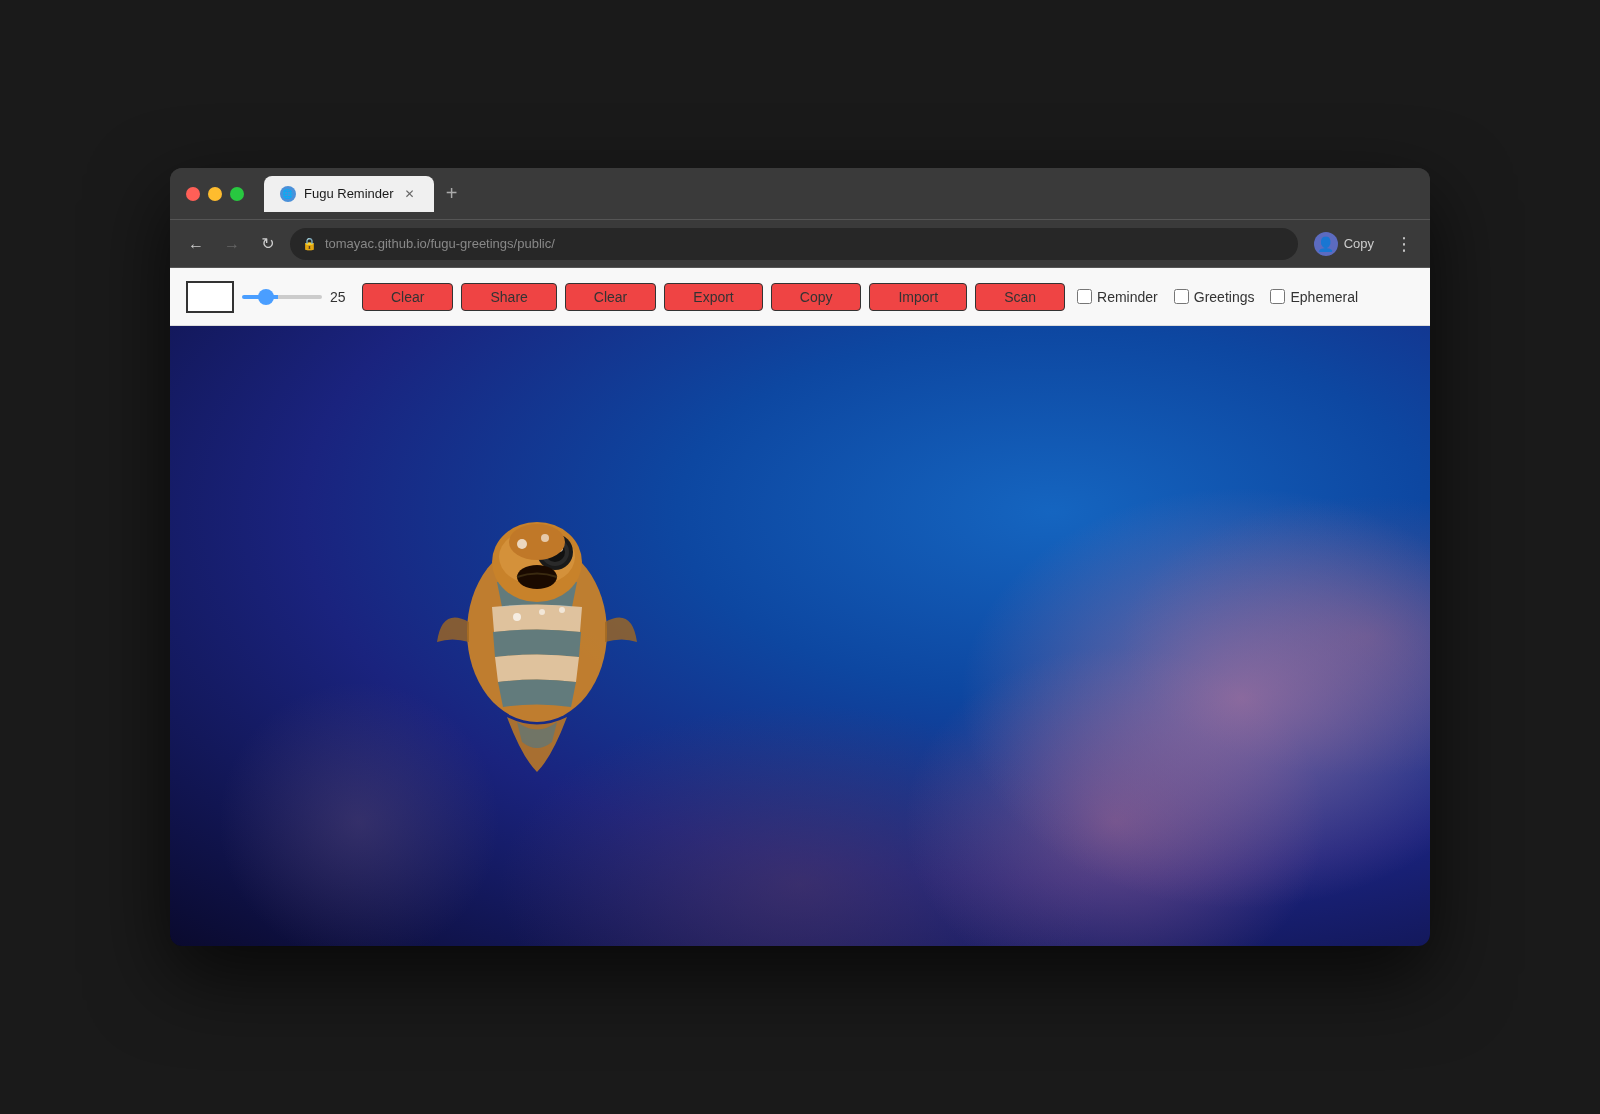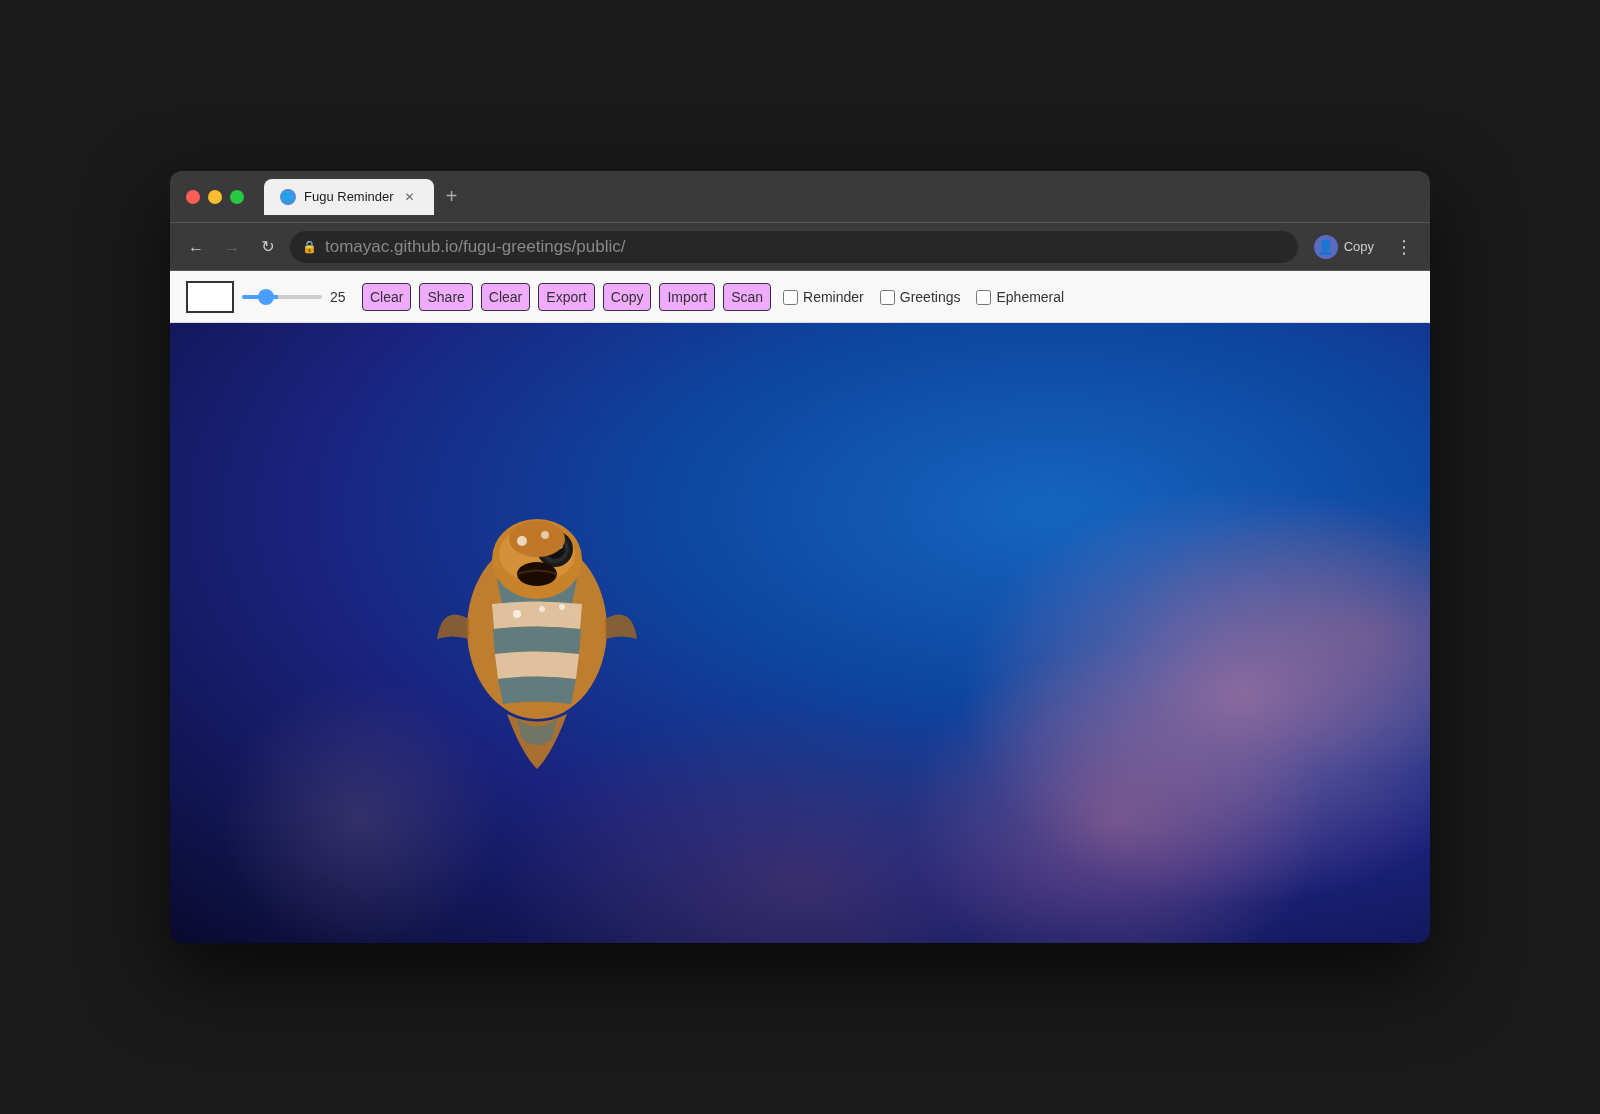--- a/index.html
+++ b/index.html
@@ -143,21 +143,21 @@
       padding: 0 12px;
       gap: 8px;
     }
 
     .lock-icon {
       color: #aaa;
       font-size: 12px;
     }
 
     .address-text {
-      font-size: 17px;
+      font-size: 13px;
       color: #ddd;
     }
 
     .address-text .dimmed {
       color: #888;
     }
 
     .profile-btn {
       display: flex;
       align-items: center;
@@ -190,21 +190,21 @@
       align-items: center;
       justify-content: center;
       color: #ccc;
       font-size: 18px;
       cursor: pointer;
     }
 
     
     .app-toolbar {
       background: #f8f8f8;
-      height: 52px;
+      height: 58px;
       display: flex;
       align-items: center;
       padding: 0 16px;
       gap: 8px;
       border-bottom: 1px solid #ddd;
     }
 
     .color-swatch {
       width: 48px;
       height: 32px;
@@ -237,40 +237,40 @@
       cursor: pointer;
     }
 
     .slider-value {
       font-size: 14px;
       color: #333;
       min-width: 24px;
     }
 
     .toolbar-btn {
-      padding: 5px 7px;
+      padding: 5px 28px;
       border: 1.5px solid #333;
       border-radius: 4px;
-      background: #f0abfc;
+      background: #ef4444;
       font-size: 14px;
       cursor: pointer;
       color: #333;
       font-weight: 500;
     }
 
     .checkbox-group {
       display: flex;
       align-items: center;
       gap: 16px;
       margin-left: 4px;
     }
 
     .checkbox-item {
       display: flex;
-      align-items: flex-end;
+      align-items: flex-start;
       gap: 5px;
       font-size: 14px;
       color: #333;
       cursor: pointer;
     }
 
     .checkbox-item input[type="checkbox"] {
       width: 15px;
       height: 15px;
       cursor: pointer;

